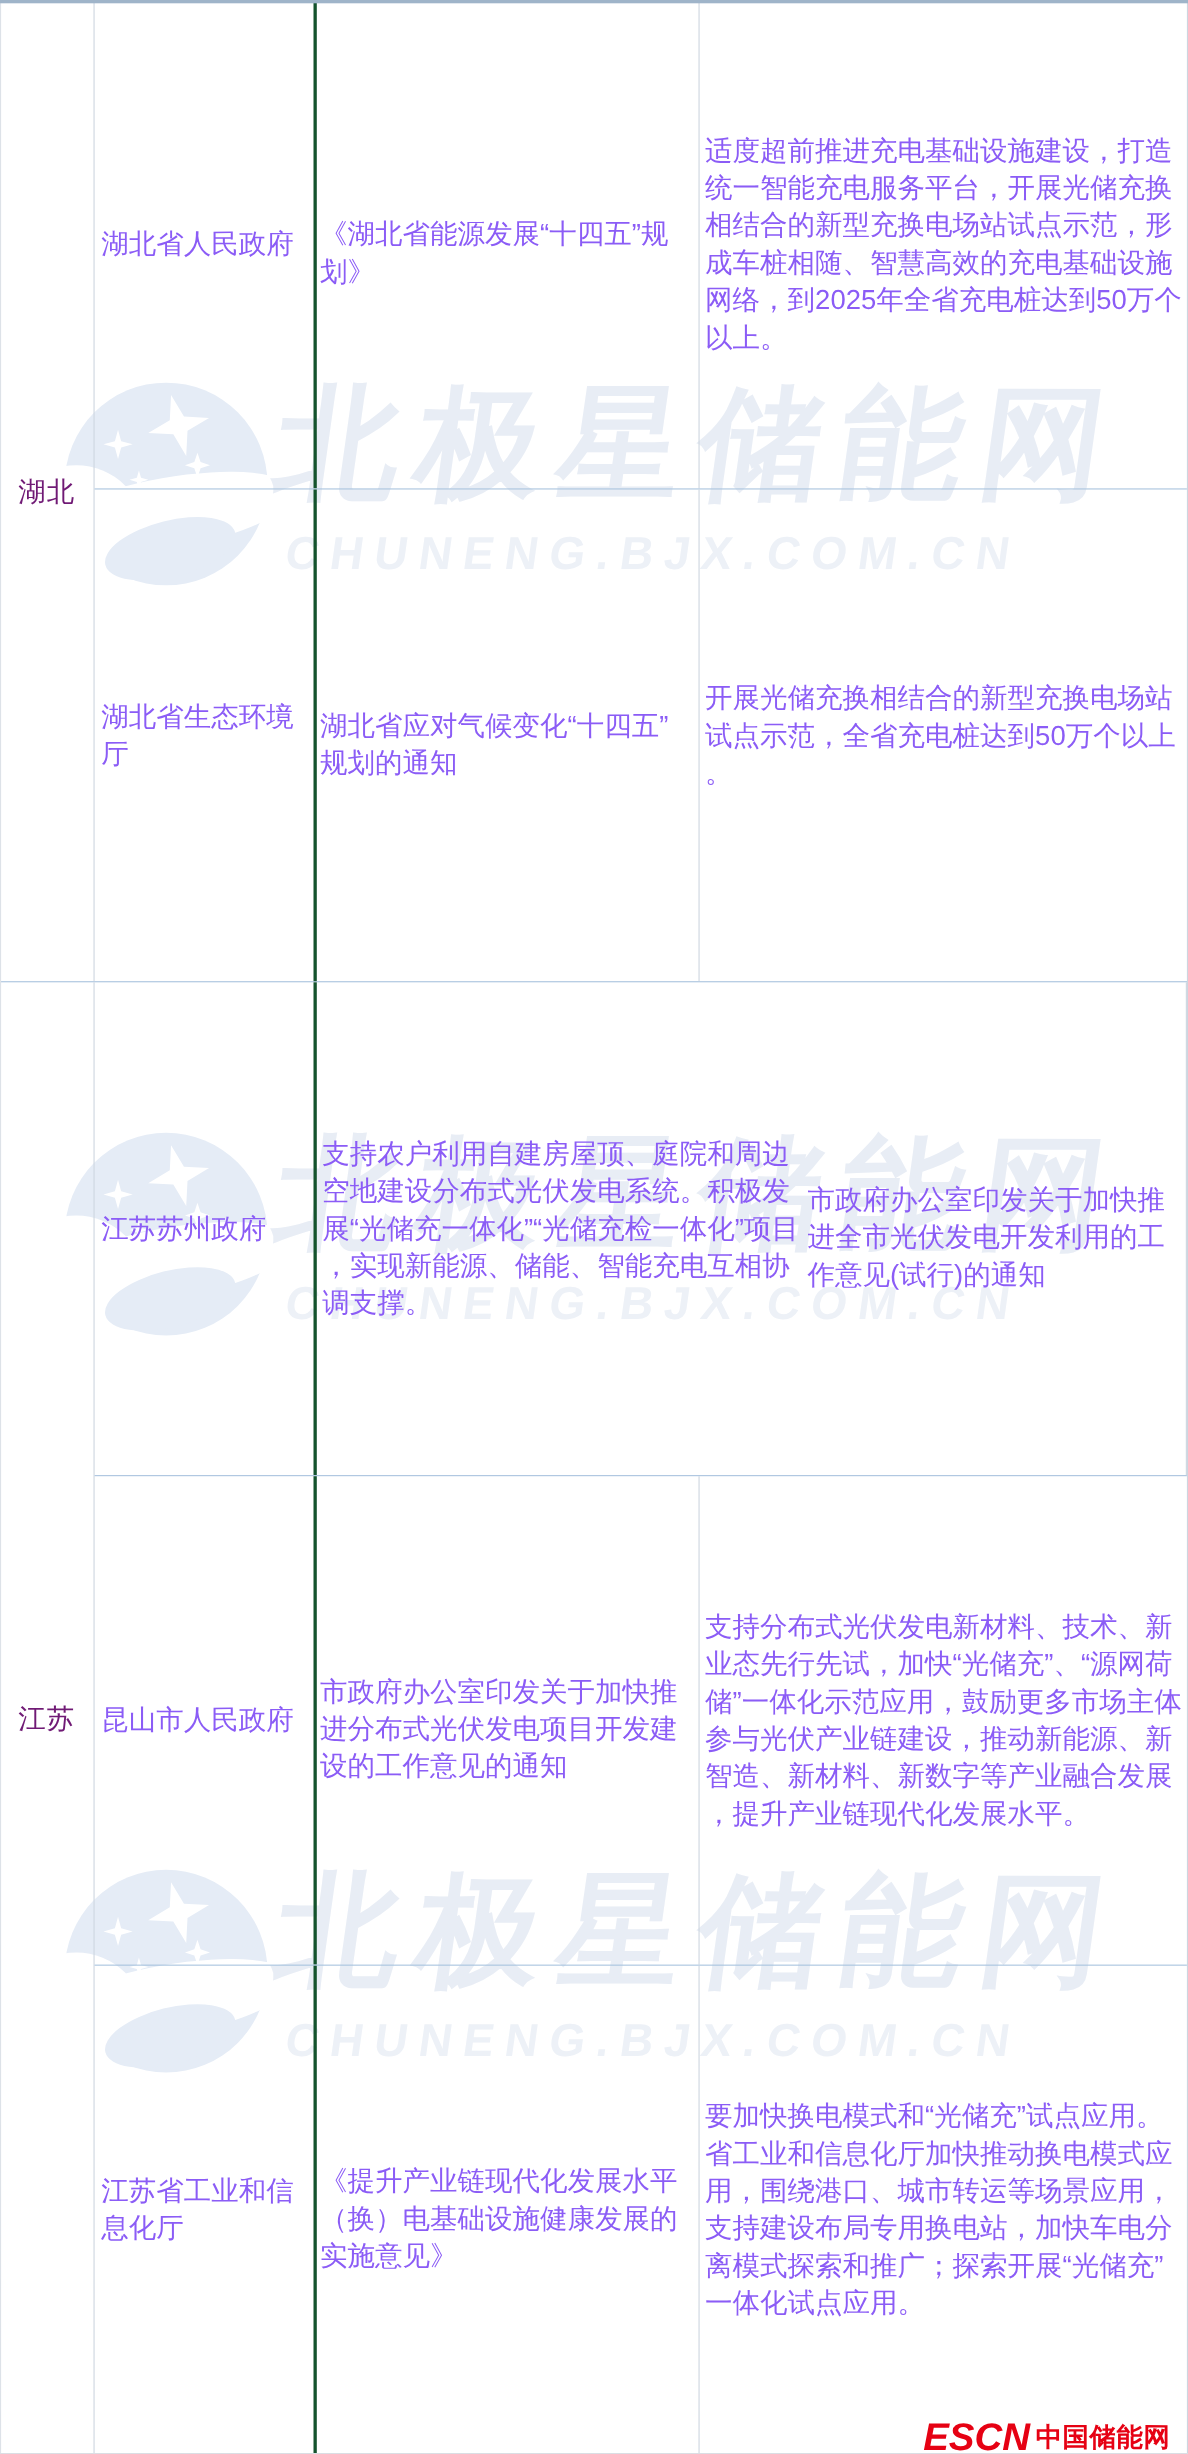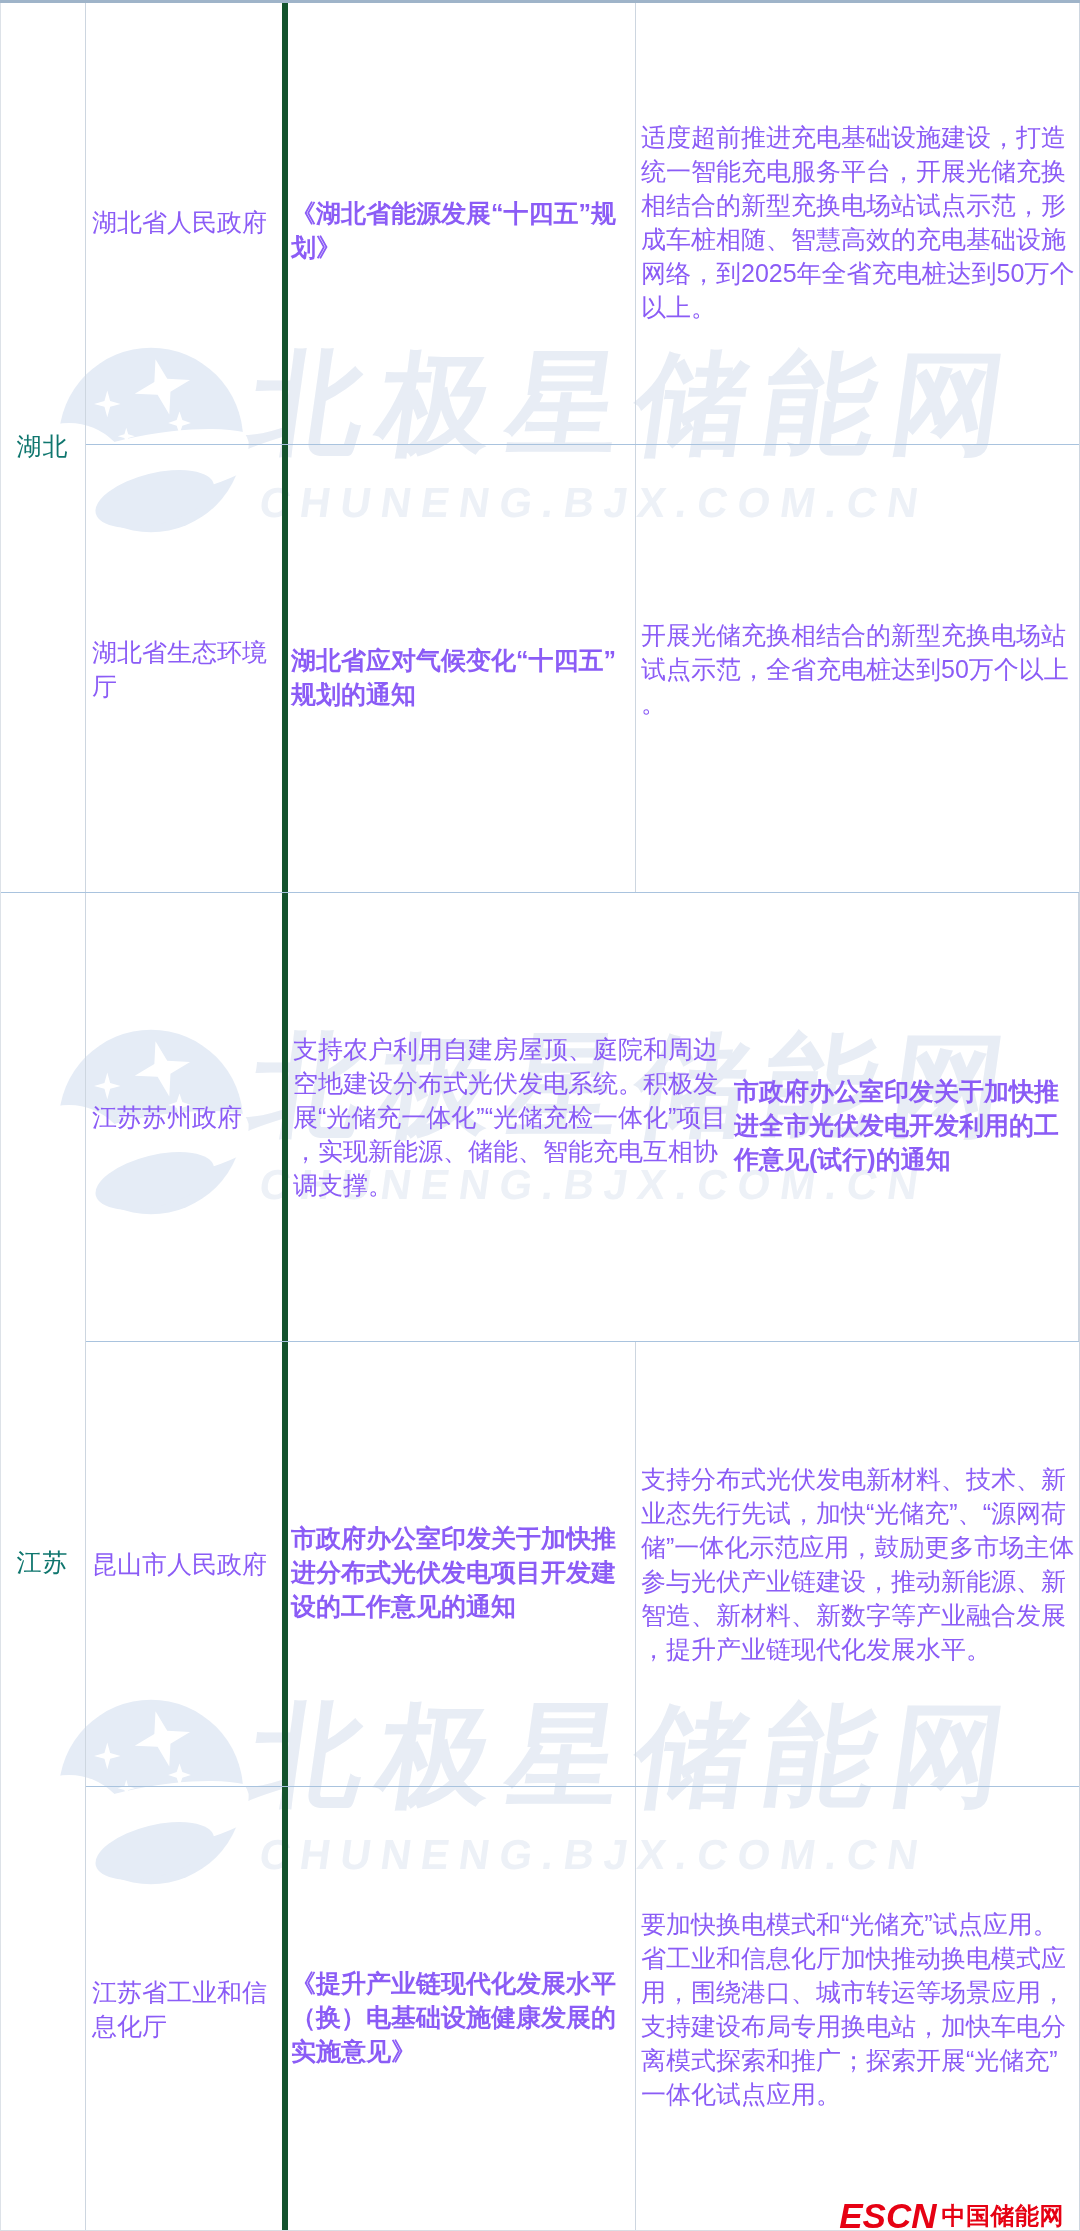--- a/index.html
+++ b/index.html
@@ -27,37 +27,37 @@
   .top-strip { position:absolute; left:0; top:0; width:1080px; height:3px; background:#9fb4c9; z-index:3; }
   .left-edge { position:absolute; left:0; top:0; bottom:0; width:1px; background:#dde2e8; }
   .right-edge { position:absolute; right:0; top:0; bottom:0; width:1px; background:#cdd6e0; }
   .bottom-edge { position:absolute; left:0; bottom:0; width:1080px; height:1px; background:#d9dee4; }
   .section { display:flex; width:1080px; }
   .sec-hubei { height:892px; }
   .sec-jiangsu { height:1339px; border-top:1px solid #a9c3de; }
   .prov-cell {
     width:86px; border-right:1px solid #cdd6e0;
     display:flex; align-items:center; justify-content:center;
-    font-size:25px; color:#0f766e; letter-spacing:1px;
+    font-size:25px; color:#701a75; letter-spacing:1px;
   }
   .rows { flex:1; display:flex; flex-direction:column; }
   .row { display:flex; width:993px; }
   .row + .row { border-top:1px solid #a9c3de; }
   .sec-hubei .row:nth-child(1){ height:444px; }
   .sec-hubei .row:nth-child(2){ height:448px; }
   .sec-jiangsu .row:nth-child(1){ height:448px; }
   .sec-jiangsu .row:nth-child(2){ height:445px; }
   .sec-jiangsu .row:nth-child(3){ height:445px; }
   .cell {
     display:flex; align-items:center;
     font-size:25px; line-height:34px; color:#8b5cf6;
     line-break:anywhere; word-break:break-all;
   }
-  .c-agency { width:202px; border-right:6px solid #14532d; padding:0 4px 0 6px; }
-  .c-policy { width:348px; border-right:1px solid #cdd6e0; padding:16px 4px 0 3px;font-weight:bold; }
+  .c-agency { width:202px; border-right:3px solid #14532d; padding:0 4px 0 6px; }
+  .c-policy { width:348px; border-right:1px solid #cdd6e0; padding:16px 4px 0 3px; }
   .c-content{ width:443px; padding:0 4px 0 5px; }
   
   .escn {
     position:absolute; right:16px; top:2164px; height:40px; z-index:2;
     display:flex; align-items:center;margin-top:32px;
   }
   .escn-latin { font-size:35px; font-weight:900; font-style:italic; letter-spacing:0; }
   .escn-cn { font-size:24px; font-weight:800; margin-left:5px; letter-spacing:0.5px; }
 </style>
 </head>

